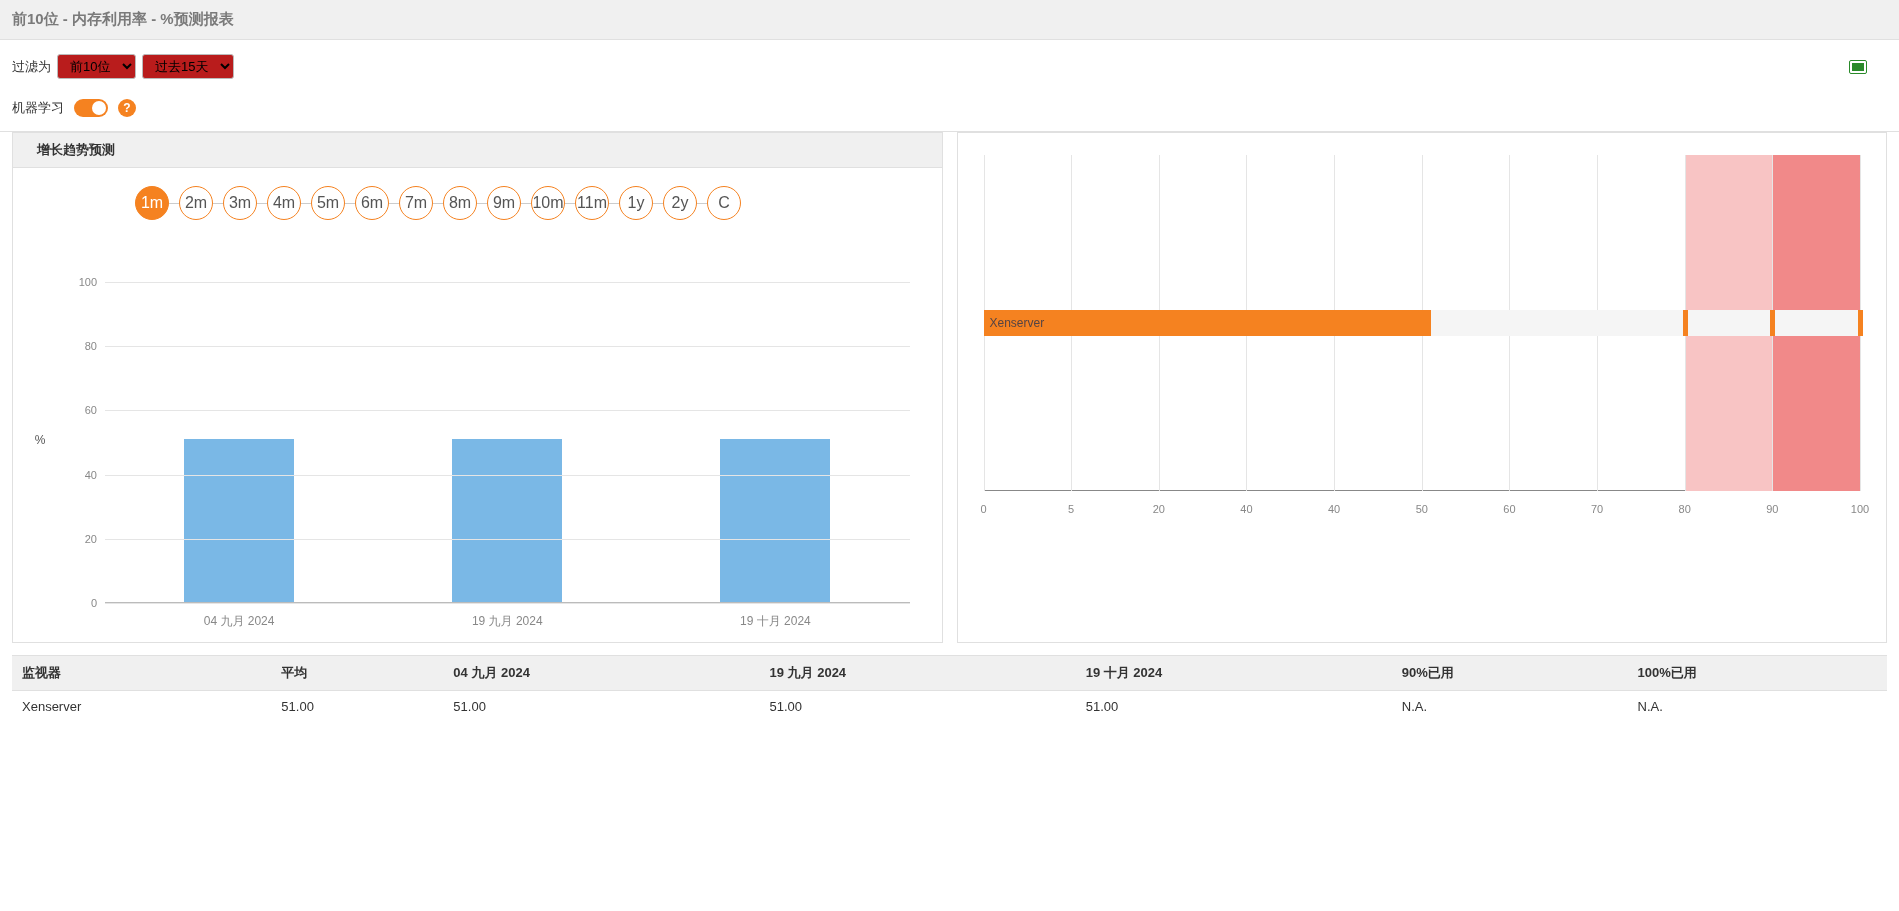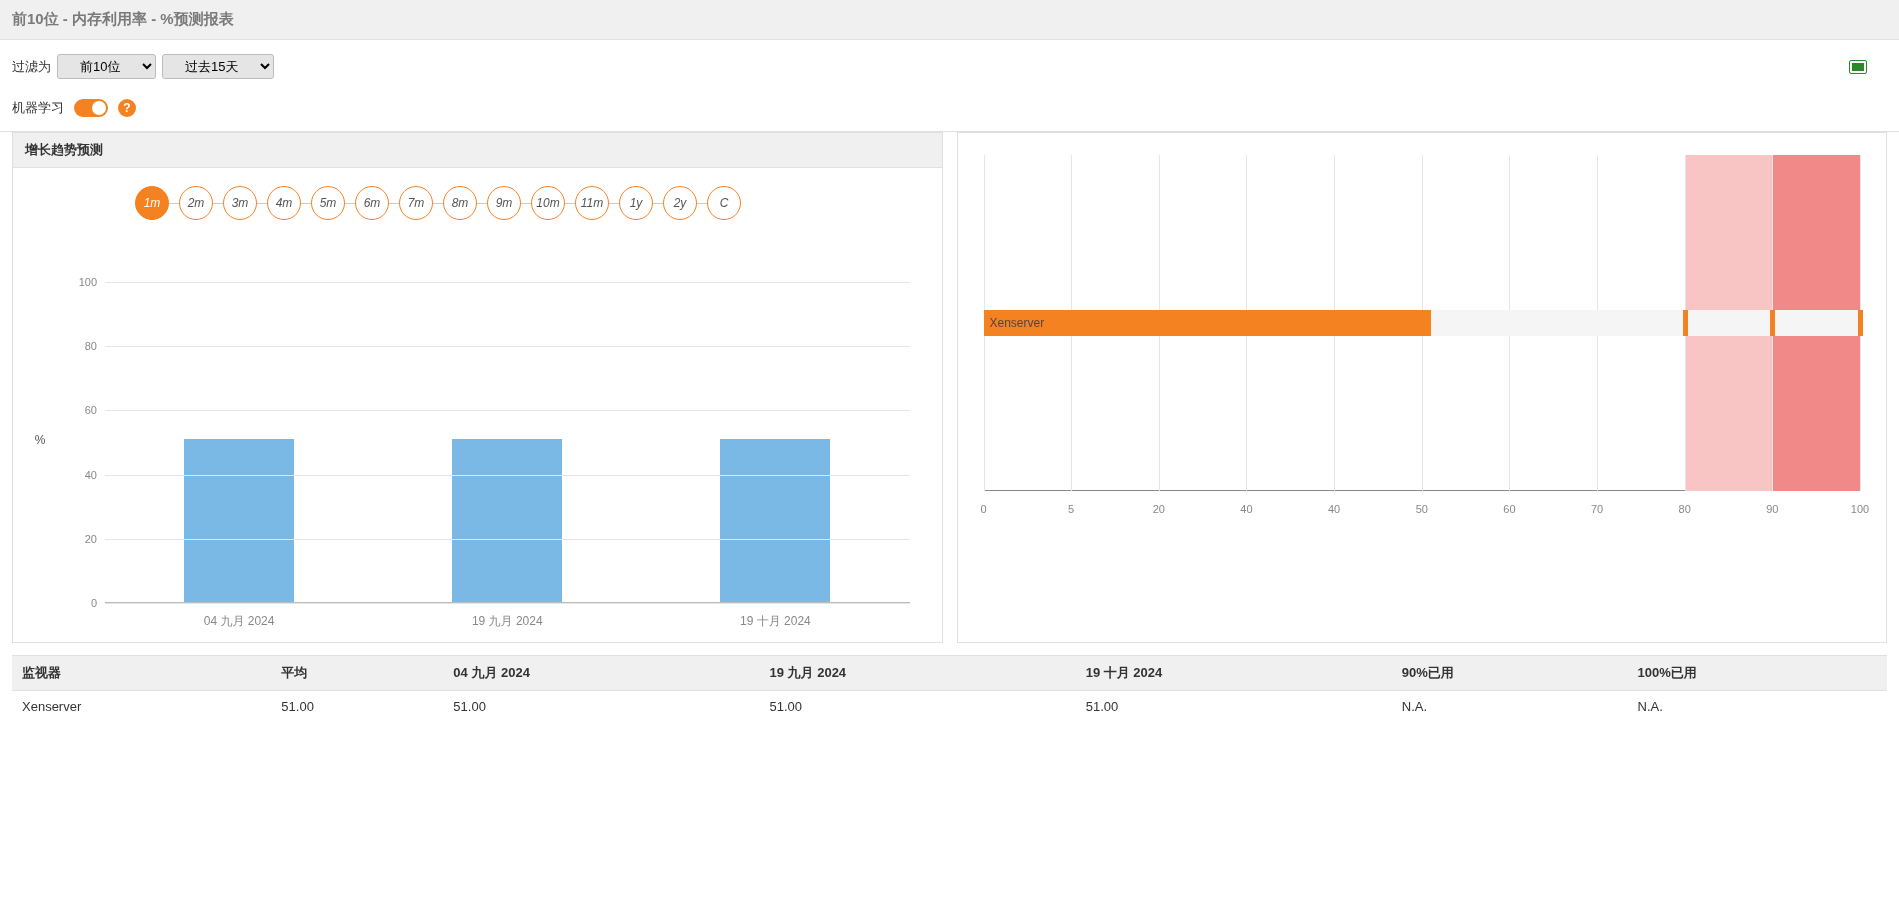--- a/index.html
+++ b/index.html
@@ -1,32 +1,32 @@
 <!DOCTYPE html>
 <html><head>
 <meta charset="utf-8">
 <style>
   * { box-sizing: border-box; margin: 0; padding: 0; }
   html, body { font-family: Arial, "Microsoft YaHei", sans-serif; font-size: 13px; color: #333; background: #fff; }
   .page { width: 1899px; }
   .page-header { background: #f0f0f0; border-bottom: 1px solid #e0e0e0; padding: 10px 12px; color: #7a7a7a; font-size: 15px; font-weight: bold; }
   .filters { padding: 14px 12px 4px; display: flex; align-items: center; gap: 6px; }
-  .select { border: 1px solid #bbb; border-radius: 3px; padding: 3px 18px; background: #e5e5e5; font-size: 13px; }
+  .select { border: 1px solid #bbb; border-radius: 3px; padding: 3px 8px; background: #b91c1c; font-size: 13px; }
   .export-icon { margin-left: auto; width: 18px; height: 14px; border: 1px solid #2a8a2a; border-radius: 2px; position: relative; margin-right: 20px; }
   .export-icon::after { content: ""; position: absolute; inset: 2px; background: #2a8a2a; }
   .ml-row { padding: 16px 12px 14px; display: flex; align-items: center; gap: 10px; border-bottom: 1px solid #e0e0e0; }
   .toggle { width: 34px; height: 18px; background: #f58220; border-radius: 9px; position: relative; cursor: pointer; }
   .toggle::after { content: ""; position: absolute; right: 2px; top: 2px; width: 14px; height: 14px; background: #fff; border-radius: 50%; }
   .help { width: 18px; height: 18px; background: #f58220; border-radius: 50%; color: #fff; text-align: center; font-size: 12px; font-weight: bold; line-height: 18px; cursor: pointer; }
   .panels { display: flex; gap: 14px; padding: 0 12px 12px; }
   .panel { flex: 1; border: 1px solid #e0e0e0; }
-  .panel-header { background: #f0f0f0; border-bottom: 1px solid #e0e0e0; padding: 8px 12px; font-weight: bold; font-size: 13px; }
+  .panel-header { background: #f0f0f0; border-bottom: 1px solid #e0e0e0; padding: 8px 24px; font-weight: bold; font-size: 13px; }
   .panel-body { padding: 18px 12px 12px; background: #fff; }
   .range-row { display: flex; align-items: center; margin: 0 0 30px 110px; }
-  .range-btn { width: 34px; height: 34px; border: 1px solid #f58220; border-radius: 50%; display: flex; align-items: center; justify-content: center; background: #fff; color: #555; font-size: 12px; cursor: pointer; font-style: italic; }
+  .range-btn { width: 34px; height: 34px; border: 1px solid #f58220; border-radius: 50%; display: flex; align-items: center; justify-content: center; background: #fff; color: #555; font-size: 16px; cursor: pointer; }
   .range-btn.active { background: #f58220; color: #fff; }
   .range-sep { width: 10px; height: 1px; background: #ccc; }
   .bar-chart-wrap { display: flex; height: 380px; }
   .y-axis-label { display: flex; align-items: center; justify-content: center; width: 30px; font-size: 12px; color: #555; writing-mode: horizontal-tb; }
   .bar-plot { flex: 1; position: relative; display: flex; flex-direction: column; }
   .plot-area { flex: 1; position: relative; margin-left: 50px; margin-right: 20px; }
   .grid-line { position: absolute; left: 0; right: 0; height: 1px; background: #e5e5e5; }
   .y-tick { position: absolute; left: -40px; font-size: 11px; color: #888; transform: translateY(-50%); text-align: right; width: 32px;}
   .bars-row { position: absolute; left: 0; right: 0; top: 0; bottom: 0; display: flex; justify-content: space-around; align-items: flex-end; border-bottom: 1px solid #bbb; }
   .bar { width: 110px; background: #7ab8e6; }

